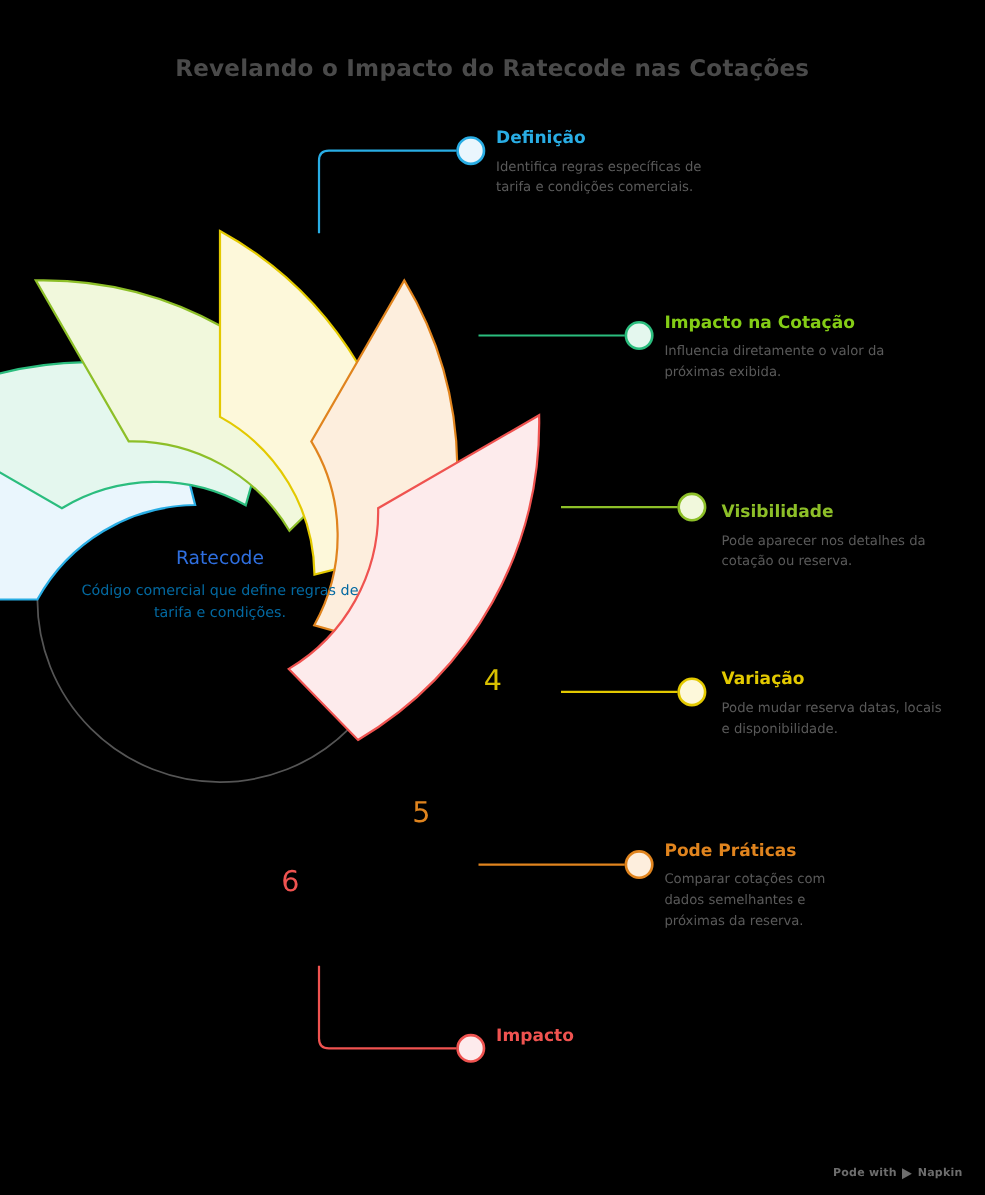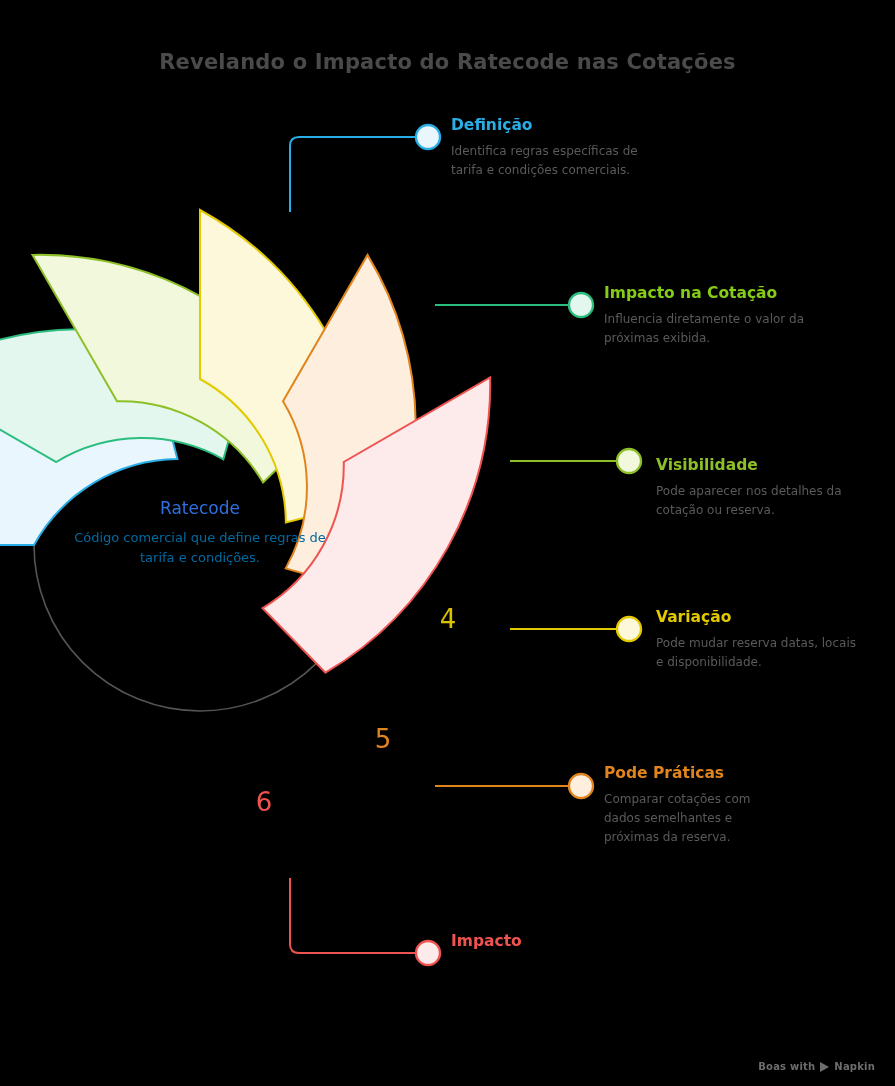--- a/index.html
+++ b/index.html
@@ -173,18 +173,18 @@
   <div class="label-block" style="left:604px; top:764px; width:185px;">
     <p class="label-title" style="color:#e0841e;">Pode Práticas</p>
     <p class="label-desc">Comparar cotações com dados semelhantes e próximas da reserva.</p>
   </div>
 
   <div class="label-block" style="left:451px; top:932px; width:210px;">
     <p class="label-title" style="color:#ef5350;">Impacto</p>
   </div>
 
   <div class="footer">
-    <span>Boas with</span>
+    <span>Pode with</span>
     <span class="logo"></span>
     <span>Napkin</span>
   </div>
 
 </div>
 
 </body></html>

